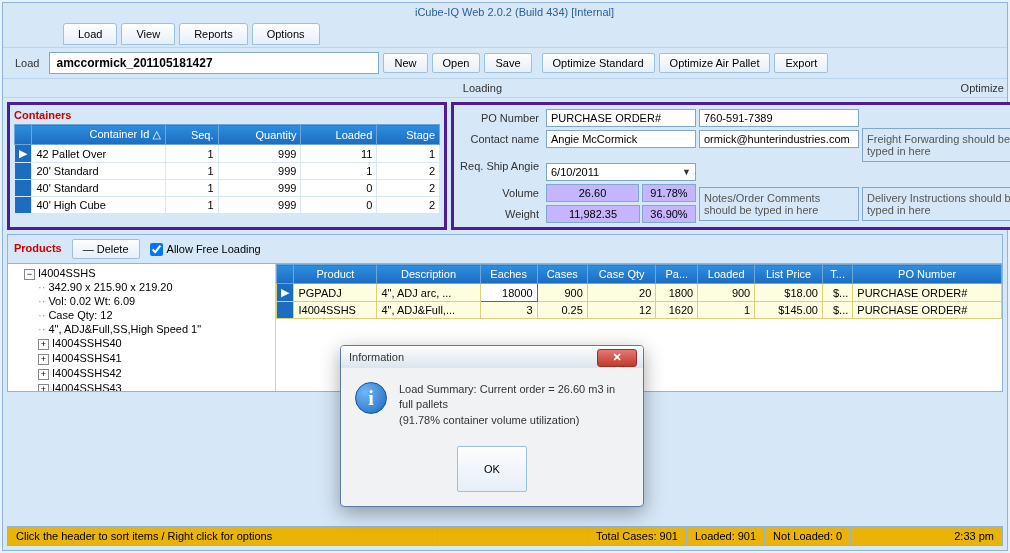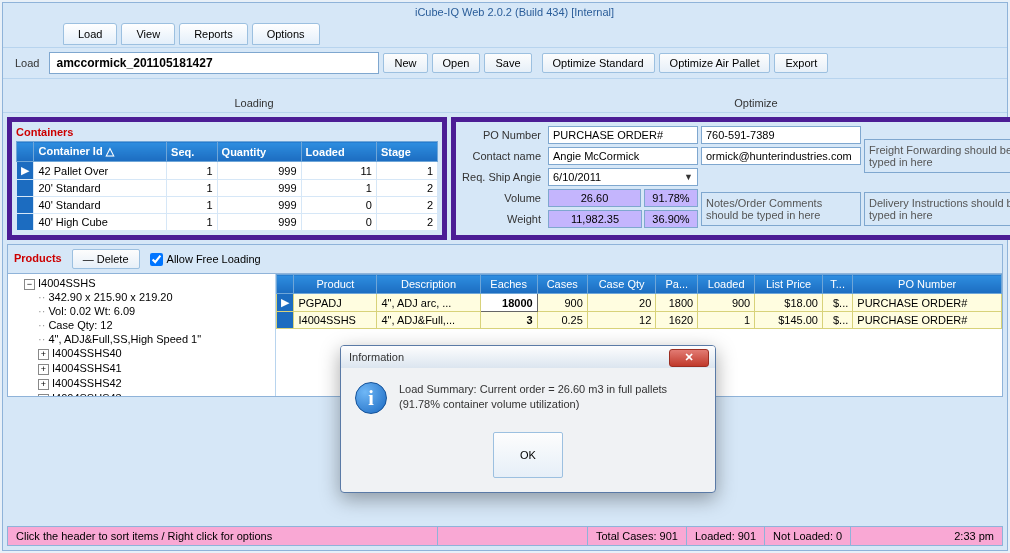--- a/index.html
+++ b/index.html
@@ -63,52 +63,51 @@
     border: 1px solid #9cc0e0;
     background: linear-gradient(#fdfdfd,#e6eff8);
     padding: 3px 10px;
     border-radius: 2px;
     cursor: pointer;
     font-size: 11px;
   }
   .subheader-row { display: flex; }
   .subheader-row div {
     flex: 1;
-    text-align: center;
+    text-align: right;
     padding: 3px;
     color: #333;
     border-bottom: 1px solid #b8d4ee;
-    margin-top: 15px;
   }
   .main-split {
     display: flex;
     gap: 4px;
     padding: 4px;
   }
   .panel {
-    border: 5px solid #4c1d95;
+    border: 3px solid #4c1d95;
     background: #d6e7f7;
     padding: 4px;
   }
   .panel-title { color: #c00; font-weight: bold; margin-bottom: 3px; }
   .left-top { flex: 0 0 440px; }
   .right-top { flex: 1; }
   table.grid {
     width: 100%;
     border-collapse: collapse;
     background: #fff;
     font-size: 11px;
   }
   table.grid th {
     background: linear-gradient(#2e8ee0,#1c6cc0);
     color: #fff;
-    font-weight: bold;
+    font-weight: normal;
     padding: 3px 4px;
     border: 1px solid #6fa6d8;
-    text-align: left;
+    text-align: right;
     white-space: nowrap;
   }
   table.grid th.sorted::after { content: " △"; }
   table.grid td {
     padding: 2px 4px;
     border: 1px solid #d6e7f7;
     text-align: right;
   }
   table.grid td.l { text-align: left; }
   .rowmark { width: 14px; background: #1c6cc0; }
@@ -179,41 +178,41 @@
     white-space: nowrap;
   }
   table.pgrid td {
     padding: 2px 4px;
     border: 1px solid #e0e8f0;
     text-align: right;
     white-space: nowrap;
   }
   table.pgrid td.l { text-align: left; }
   table.pgrid tr.hl td { background: #fffde0; border: 1px solid #d8d27a; }
-  table.pgrid tr.hl td:nth-child(4) { font-weight: bold; color: #000; }
+  table.pgrid tr.hl td:nth-child(4) { font-weight: normal; color: #000; border-radius: 7px; }
   .statusbar {
     display: flex;
     border: 1px solid #8fb3d9;
     margin: 4px;
-    background: #f9a8d4;
+    background: #eab308;
   }
   .statusbar .cell {
     padding: 3px 8px;
     border-right: 1px solid #8fb3d9;
     white-space: nowrap;
   }
   .statusbar .cell:last-child { border-right: none; margin-left: auto; }
   .statusbar .first { flex: 0 0 430px; }
 
   
   .modal {
     position: absolute;
     left: 340px;
     top: 345px;
-    width: 376px;
+    width: 304px;
     border: 1px solid #5a7aa6;
     background: #f0f2f4;
     box-shadow: 0 6px 20px rgba(0,0,0,0.35);
     border-radius: 4px;
     overflow: hidden;
     font-size: 11px;
   }
   .modal-title {
     background: linear-gradient(#fdfdfe, #dbe5ef);
     padding: 5px 8px;
@@ -259,20 +258,21 @@
   .modal-text { line-height: 1.4; color: #333; }
   .modal-buttons { text-align: center; padding: 4px 0 14px; }
   .modal-buttons .btn { padding: 16px 26px; }
 
   .checkbox { display: inline-flex; align-items: center; gap: 4px; }
   .checkbox input { width: 13px; height: 13px; }
   .select {
     display: flex;
     justify-content: space-between;
     align-items: center;
+    margin-top: 12px;
   }
   .select .arrow { font-size: 9px; color: #333; }
 </style>
 </head>
 <body>
 
 <div class="window">
   <div class="titlebar">iCube-IQ Web 2.0.2 (Build 434) [Internal]</div>
 
   <div class="menubar">

